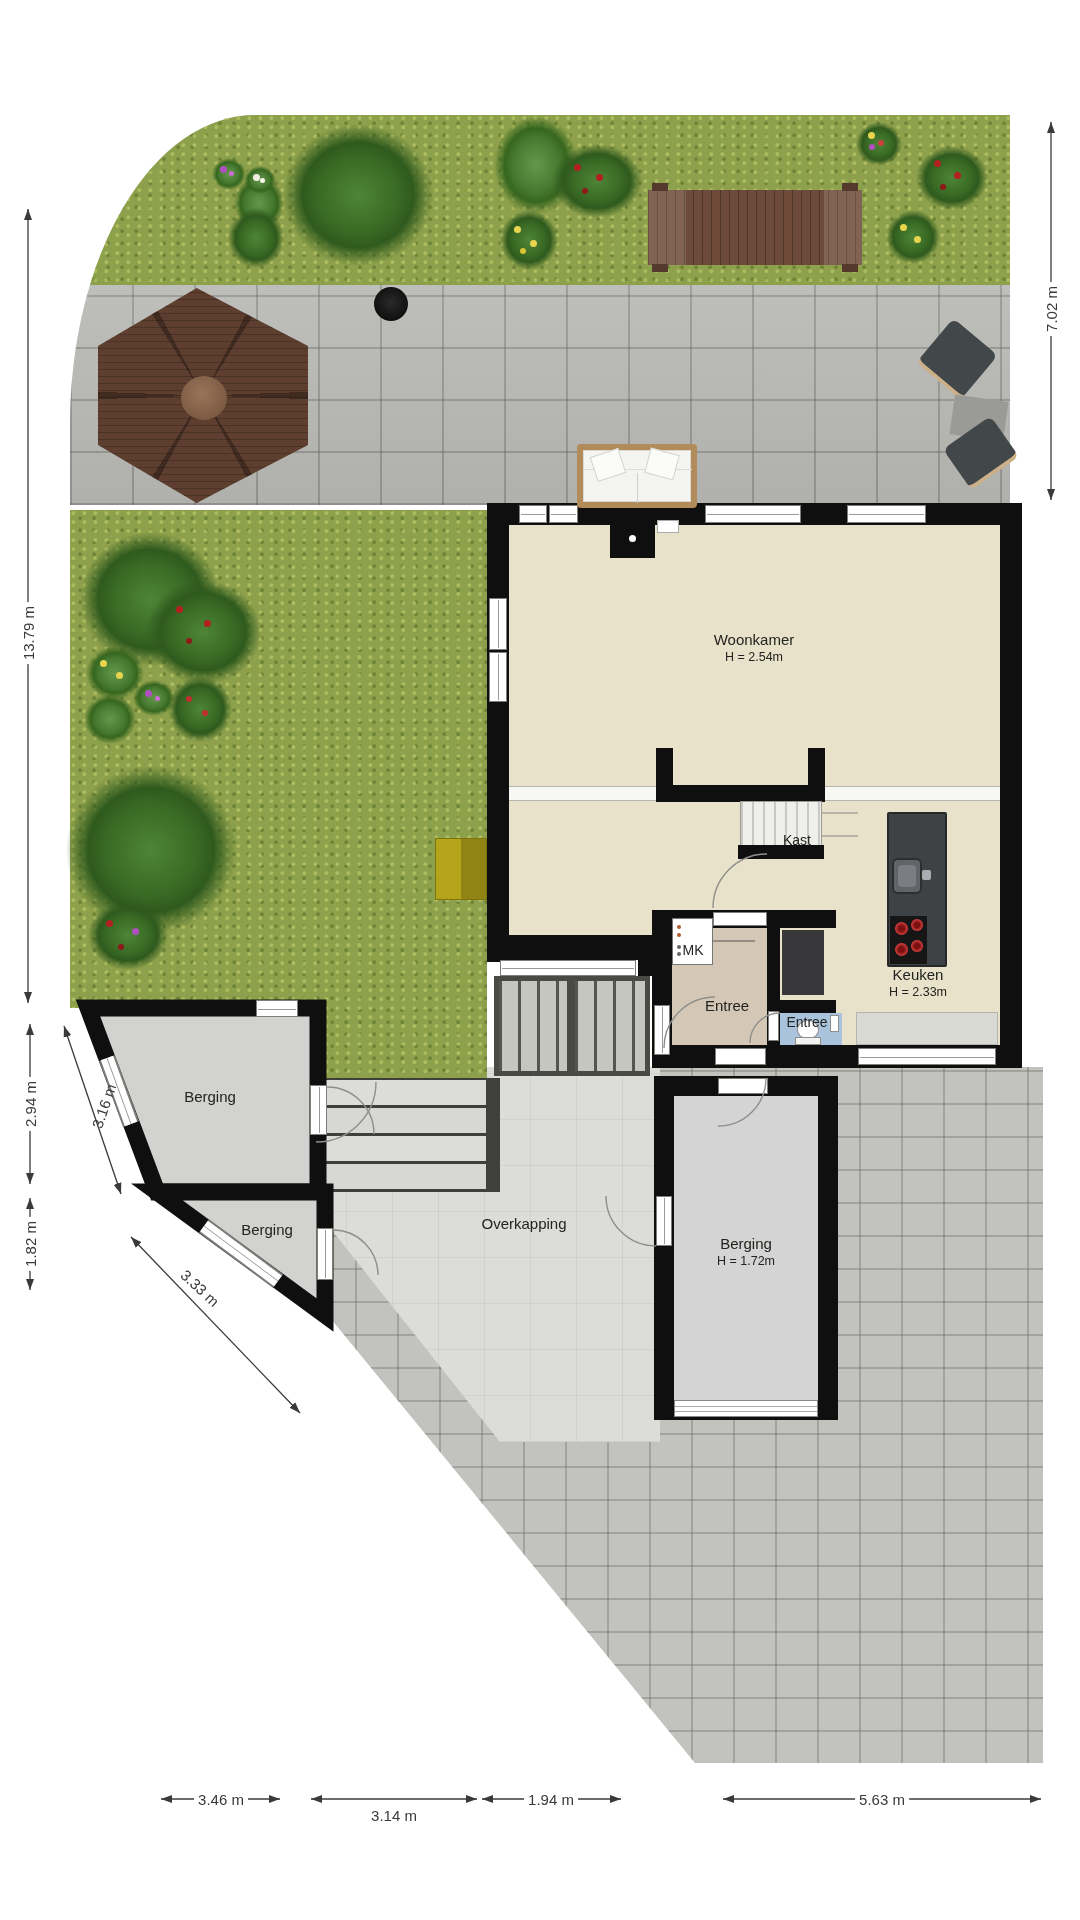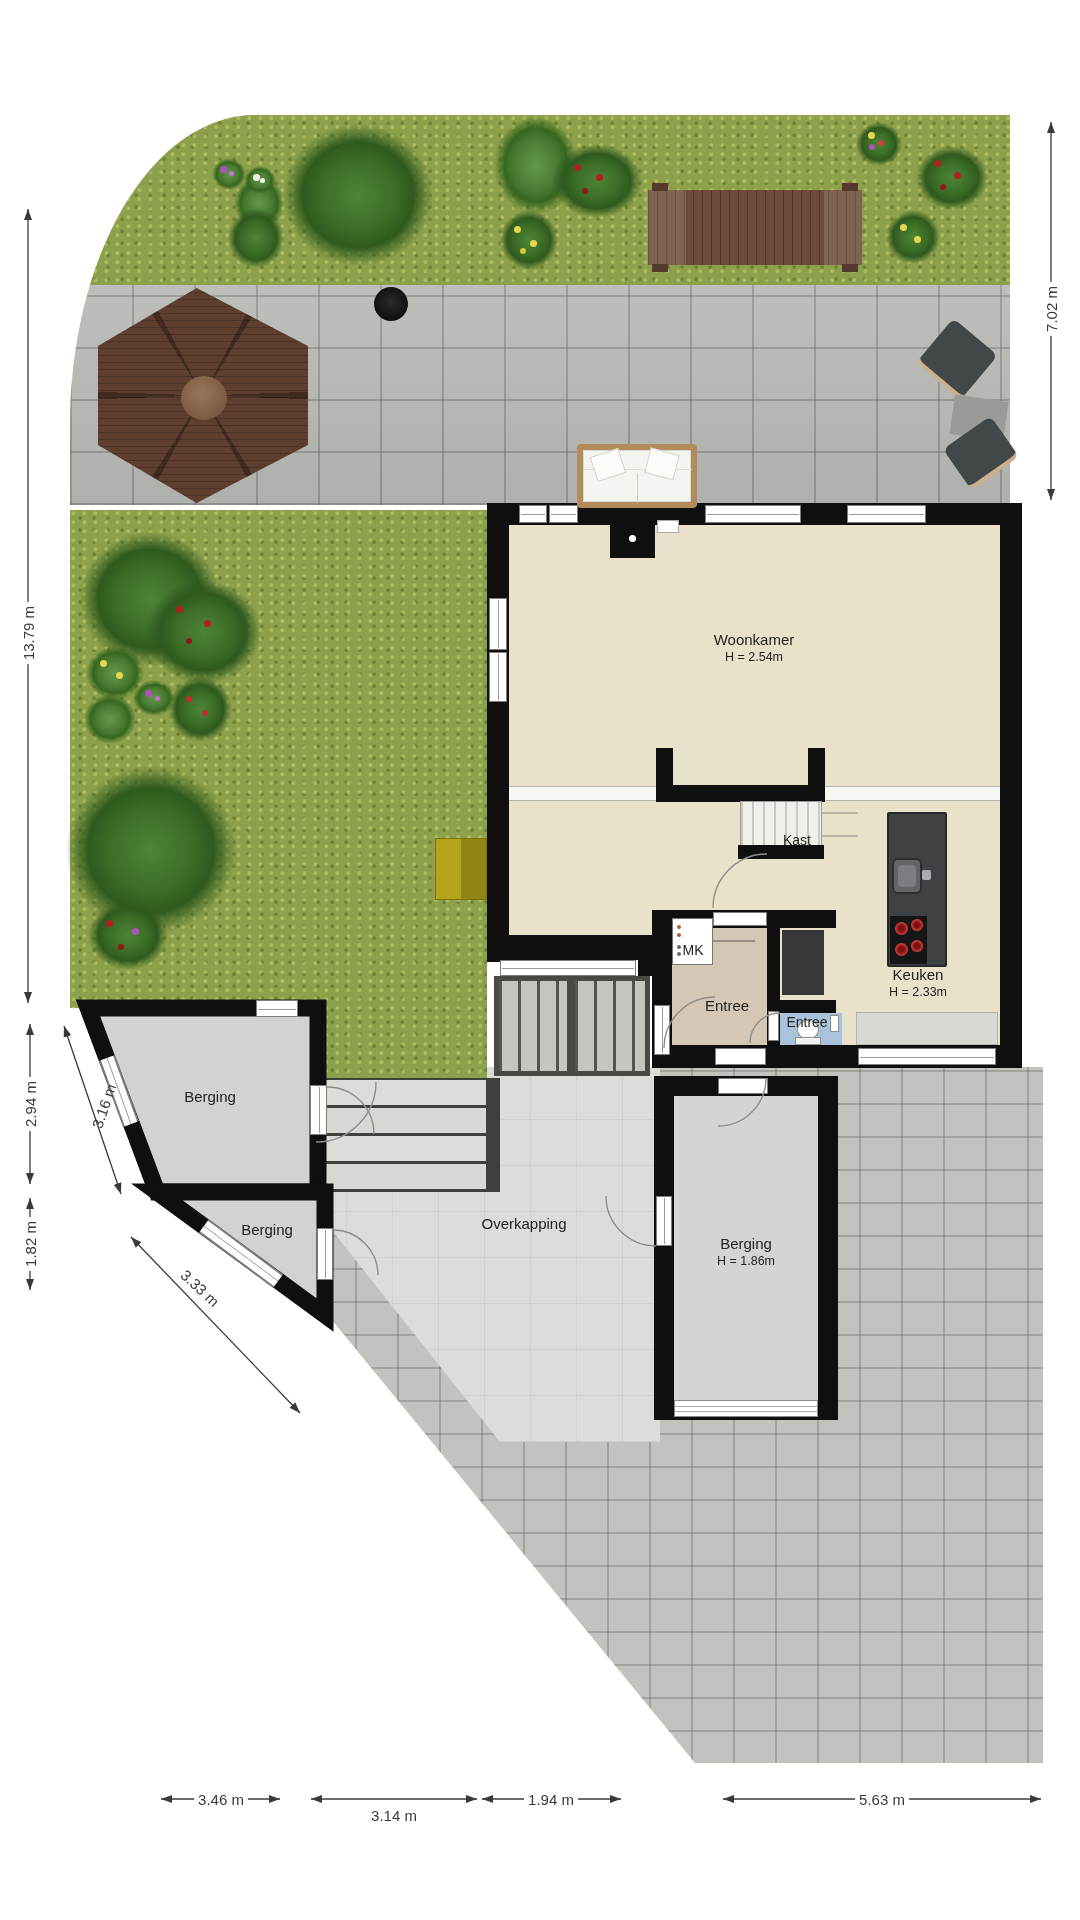--- a/index.html
+++ b/index.html
@@ -309,21 +309,21 @@
   <div class="room" style="left:754px;top:648px;">
     <div class="rname">Woonkamer</div>
     <div class="rsub">H = 2.54m</div>
   </div>
   <div class="room" style="left:918px;top:983px;">
     <div class="rname">Keuken</div>
     <div class="rsub">H = 2.33m</div>
   </div>
   <div class="room" style="left:746px;top:1252px;">
     <div class="rname">Berging</div>
-    <div class="rsub">H = 1.86m</div>
+    <div class="rsub">H = 1.72m</div>
   </div>
   <div class="room small" style="left:797px;top:841px;">
     <div class="rname">Kast</div>
   </div>
   <div class="room small" style="left:693px;top:951px;">
     <div class="rname">MK</div>
   </div>
   <div class="room" style="left:727px;top:1006px;">
     <div class="rname">Entree</div>
   </div>

